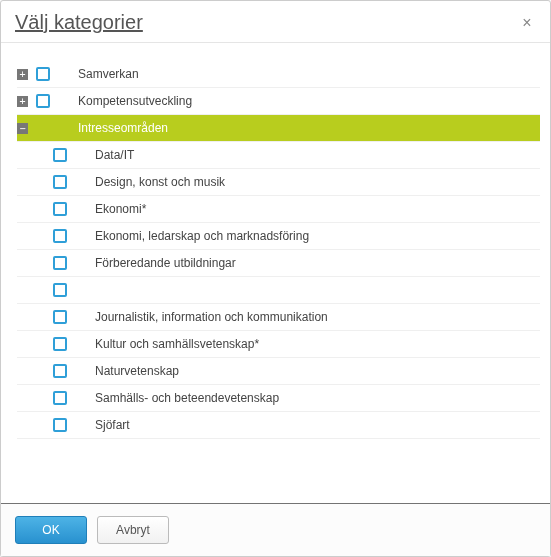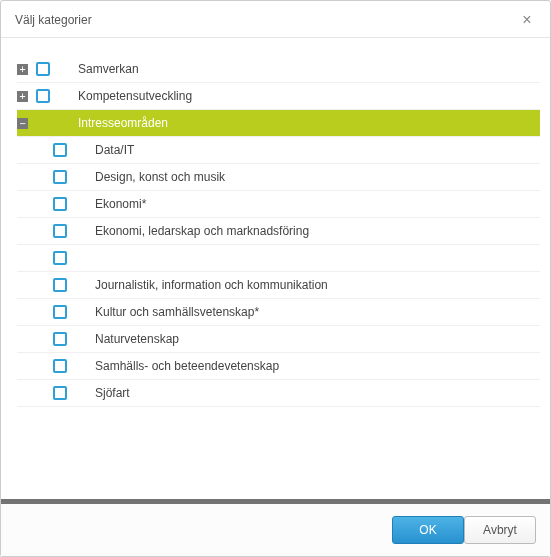--- a/index.html
+++ b/index.html
@@ -20,22 +20,23 @@
     background: #fff;
   }
   .dialog-header {
     display: flex;
     align-items: center;
     justify-content: space-between;
     padding: 10px 14px 8px 14px;
     border-bottom: 1px solid #e5e5e5;
   }
   .dialog-title {
-    font-size: 12px;
+    font-size: 20px;
     color: #555;
+    text-decoration: underline;
   }
   .close-btn {
     width: 18px;
     height: 18px;
     display: flex;
     align-items: center;
     justify-content: center;
     color: #888;
     font-size: 16px;
     cursor: pointer;
@@ -102,23 +103,23 @@
   }
   .row-label {
     color: #444;
     font-size: 12px;
     white-space: nowrap;
     cursor: default;
     margin-left: 20px;
   }
   .dialog-footer {
     display: flex;
-    justify-content: flex-end;
+    gap: 10px;
     padding: 12px 14px;
-    border-top: 5px solid #737373;
+    border-top: 1px solid #737373;
     background: #fcfcfc;
   }
   .btn {
     min-width: 72px;
     height: 28px;
     padding: 0 16px;
     border-radius: 3px;
     font-size: 12px;
     cursor: pointer;
     border: 1px solid;
@@ -174,20 +175,24 @@
         <li class="tree-row level-1">
           <span class="checkbox"></span>
           <span class="row-label">Ekonomi*</span>
         </li>
         <li class="tree-row level-1">
           <span class="checkbox"></span>
           <span class="row-label">Ekonomi, ledarskap och marknadsföring</span>
         </li>
         <li class="tree-row level-1">
           <span class="checkbox"></span>
+          <span class="row-label">Förberedande utbildningar</span>
+        </li>
+        <li class="tree-row level-1">
+          <span class="checkbox"></span>
         </li>
         <li class="tree-row level-1">
           <span class="checkbox"></span>
           <span class="row-label">Journalistik, information och kommunikation</span>
         </li>
         <li class="tree-row level-1">
           <span class="checkbox"></span>
           <span class="row-label">Kultur och samhällsvetenskap*</span>
         </li>
         <li class="tree-row level-1">

